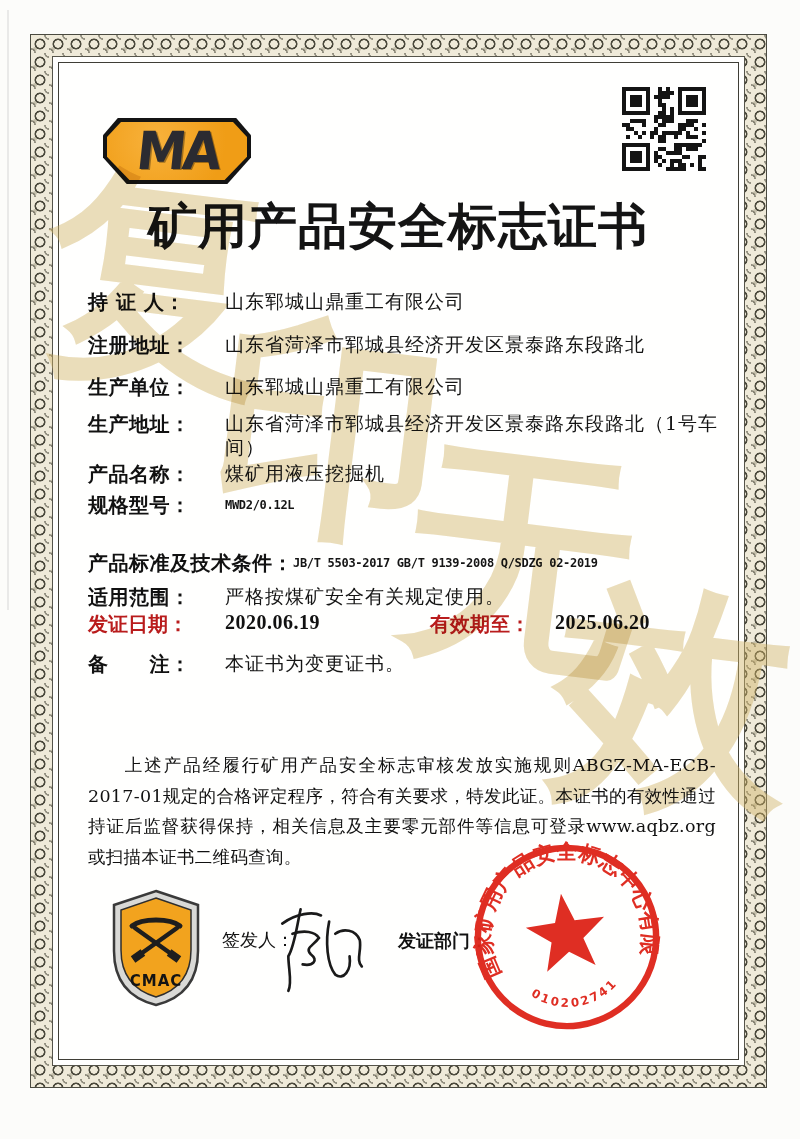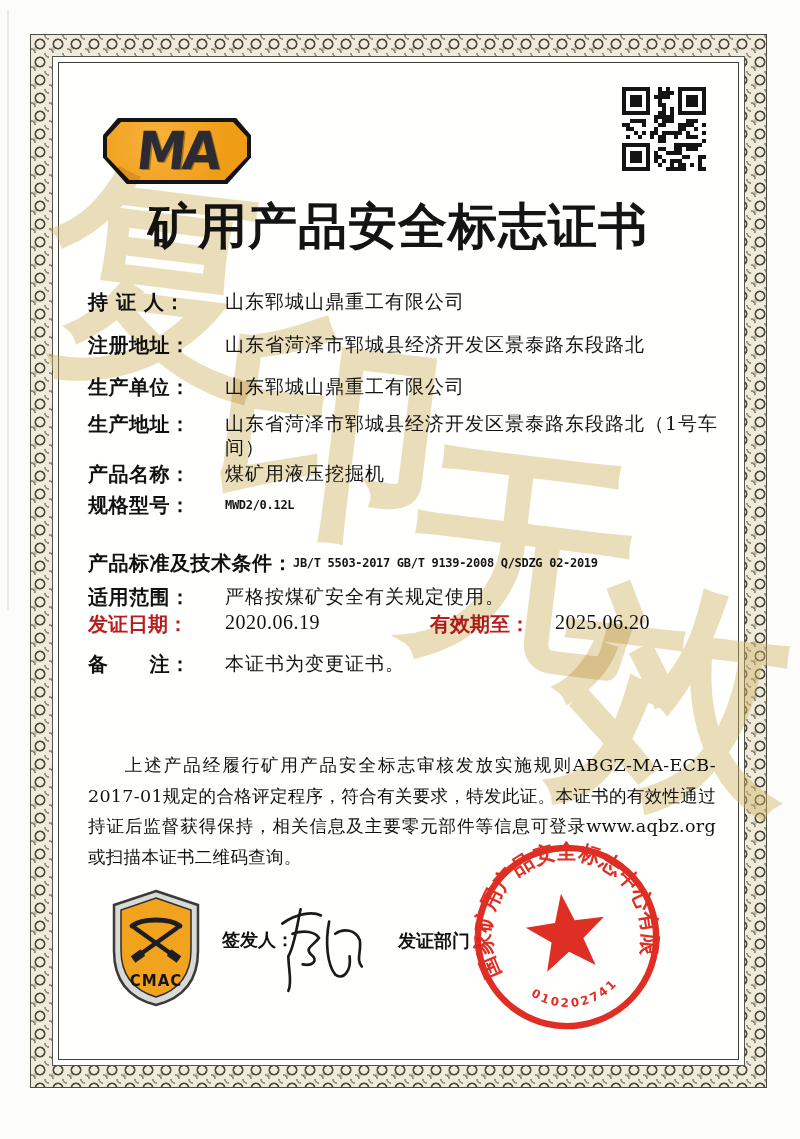--- a/index.html
+++ b/index.html
@@ -67,32 +67,32 @@
   .fvalue{
     flex:1 1 auto;font-family:"DejaVu Serif",serif;font-size:19px;color:#151515;
     letter-spacing:1px;line-height:24px;
   }
   .fvalue.print{
     font-family:"DejaVu Sans Mono",monospace;font-weight:700;font-size:12px;
     letter-spacing:-.3px;padding-top:1px;
   }
   .dates-row{position:absolute;left:88px;top:611px;width:645px;height:26px;}
   .dates-row .lbl{position:absolute;font-weight:700;font-size:20px;color:#b91c1c;white-space:nowrap;}
-  .dates-row .val{position:absolute;font-family:"Liberation Serif",serif;font-weight:400;font-size:20px;color:#111;letter-spacing:.5px;white-space:nowrap;}
+  .dates-row .val{position:absolute;font-family:"Liberation Serif",serif;font-weight:700;font-size:20px;color:#111;letter-spacing:.5px;white-space:nowrap;}
 
   
   .statement{
     position:absolute;left:88px;top:750px;width:628px;
     font-family:"DejaVu Serif",serif;font-size:17.5px;line-height:30.5px;
     color:#111;text-align:justify;text-indent:2.1em;letter-spacing:.3px;
   }
 
   
   .badge{position:absolute;left:110px;top:888px;width:92px;height:120px;}
-  .signer-label{position:absolute;left:222px;top:928px;font-weight:700;font-size:18px;color:#111;white-space:nowrap;}
+  .signer-label{position:absolute;left:222px;top:928px;font-weight:400;font-size:18px;color:#111;white-space:nowrap;}
   .signature{position:absolute;left:266px;top:893px;width:110px;height:102px;}
   .issuer-label{position:absolute;left:398px;top:929px;font-weight:700;font-size:18px;color:#111;white-space:nowrap;}
   .seal{position:absolute;left:468px;top:838px;width:198px;height:198px;z-index:4;opacity:.95;}
 
   
   .wm{
     position:absolute;z-index:3;pointer-events:none;
     font-family:"DejaVu Serif",serif;font-weight:700;
     color:rgba(208,180,105,.45);mix-blend-mode:multiply;
     line-height:1;user-select:none;

